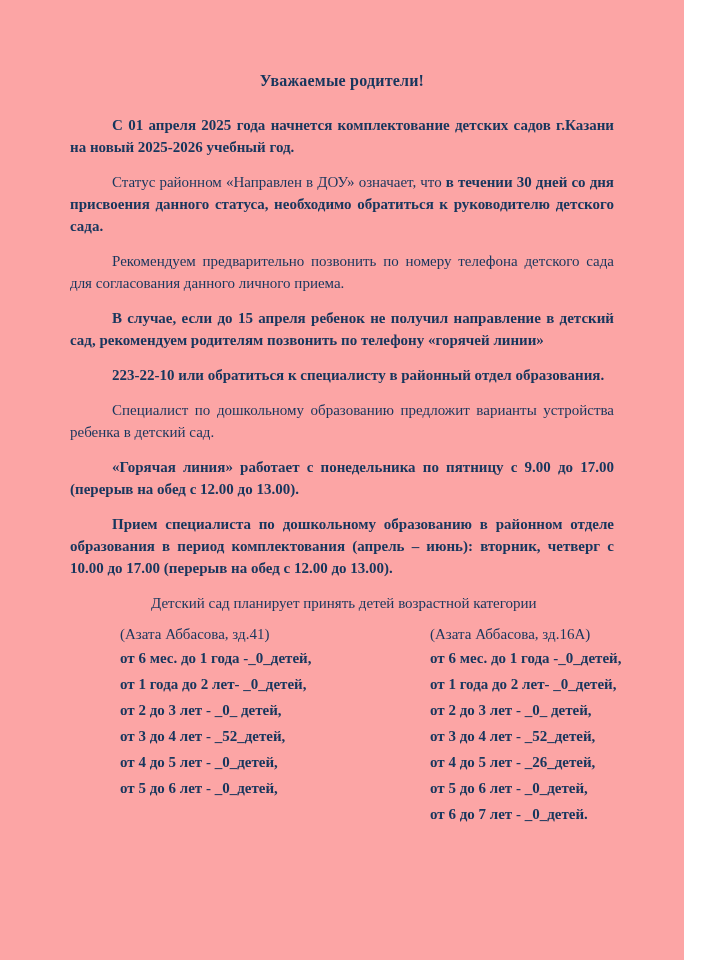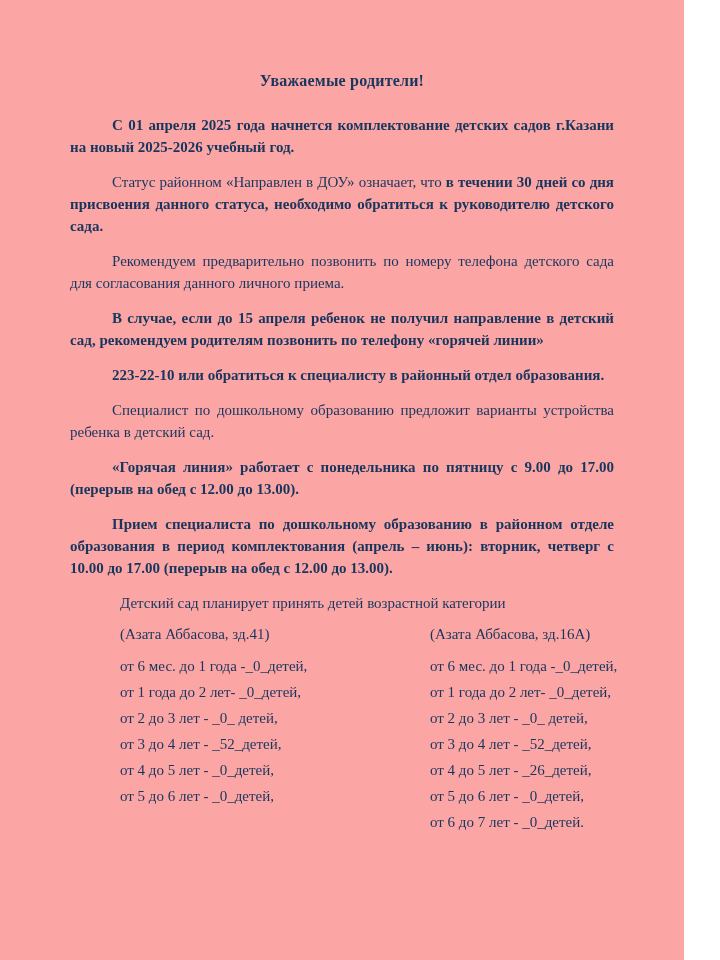--- a/index.html
+++ b/index.html
@@ -38,34 +38,34 @@
   .bold { font-weight: bold; }
   .red  { color: #C00000; }
   .capacity {
     margin-top: 12px;
     padding-left: 50px;
     font-size: 15px;
   }
   .capacity-caption {
     line-height: 22px;
     margin-bottom: 9px;
+    margin-left: 31px;
   }
   .cap-columns {
     display: flex;
   }
   .cap-col {
     width: 310px;
     flex: 0 0 310px;
   }
   .cap-header {
     line-height: 22px;
-    margin-bottom: 8px;
   }
   .cap-row {
-    font-weight: normal;
+    font-weight: bold;
     line-height: 26px;
     white-space: nowrap;
   }
 </style>
 </head>
 <body>
 
 <div class="page">
 
   <h1 class="title">Уважаемые родители!</h1>

